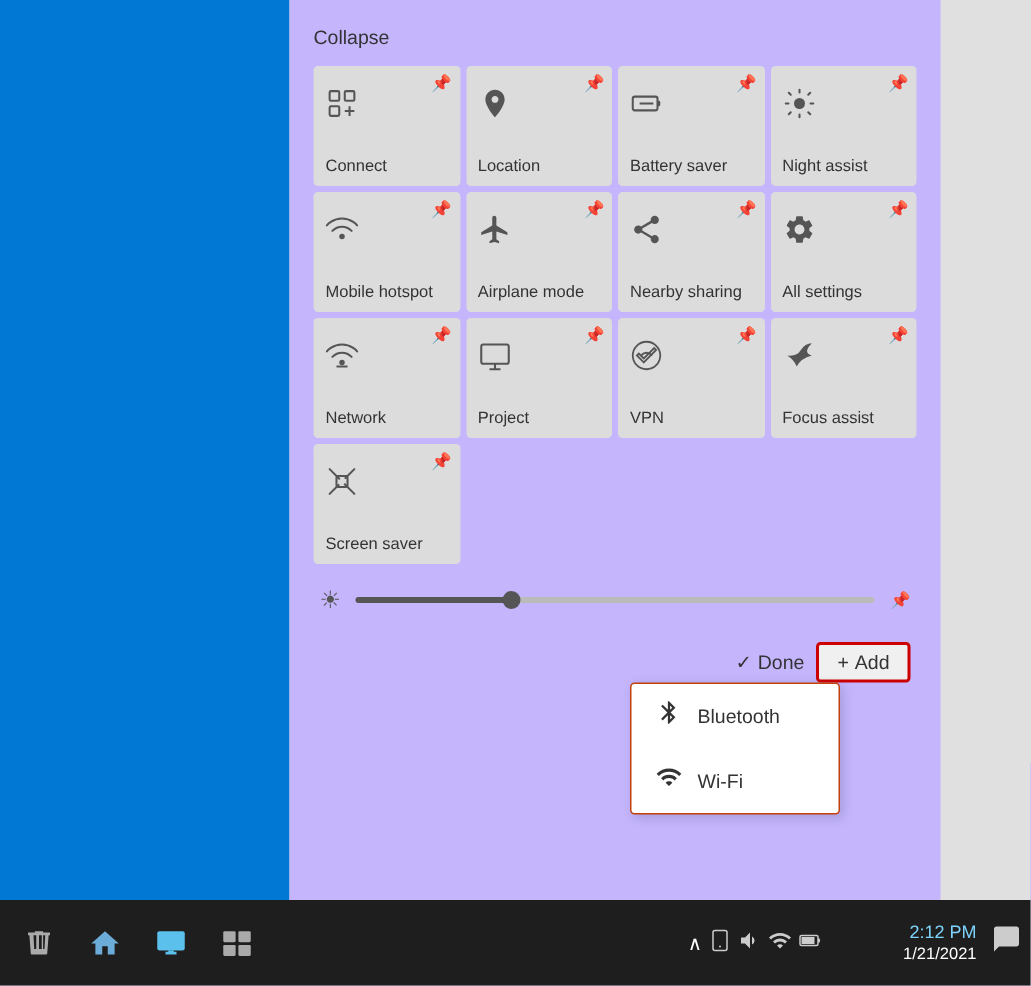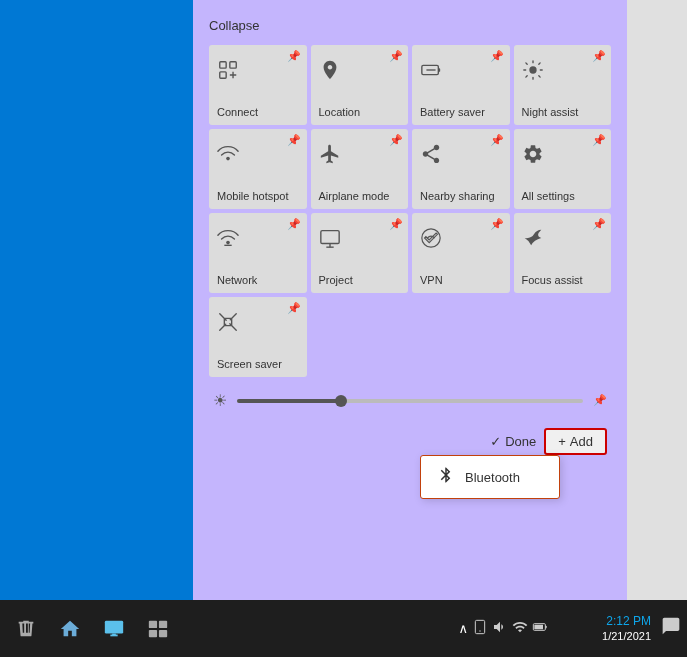--- a/index.html
+++ b/index.html
@@ -214,21 +214,21 @@
       cursor: pointer;
     }
 
     .clock {
       text-align: right;
       cursor: pointer;
     }
 
     .clock-time {
       font-size: 12px;
-      color: #0ea5e9;
+      color: #7dd3fc;
       line-height: 1.3;
     }
 
     .clock-date {
       font-size: 11px;
       color: #fff;
       line-height: 1.3;
       margin-left: 48px;
     }
 
@@ -436,20 +436,28 @@
 </div>
 
 <div class="dropdown-menu">
   <div class="dropdown-item">
     <span class="dropdown-icon">
       <svg width="18" height="18" viewBox="0 0 24 24">
           <path d="M17.71 7.71L12 2h-1v7.59L6.41 5 5 6.41 10.59 12 5 17.59 6.41 19 11 14.41V22h1l5.71-5.71-4.3-4.29 4.3-4.29zM13 5.83l1.88 1.88L13 9.59V5.83zm1.88 10.46L13 18.17v-3.76l1.88 1.88z" fill="#333"></path>
         </svg>
     </span>
     <span>Bluetooth</span>
+  </div>
+  <div class="dropdown-item">
+    <span class="dropdown-icon">
+      <svg width="18" height="18" viewBox="0 0 24 24">
+          <path d="M1 9l2 2c4.97-4.97 13.03-4.97 18 0l2-2C16.93 2.93 7.08 2.93 1 9zm8 8l3 3 3-3c-1.65-1.66-4.34-1.66-6 0zm-4-4l2 2c2.76-2.76 7.24-2.76 10 0l2-2C15.14 9.14 8.87 9.14 5 13z" fill="#333"></path>
+        </svg>
+    </span>
+    <span>Wi-Fi</span>
   </div>
 </div>
 
 <div class="taskbar">
   <div class="taskbar-left">
     <div class="taskbar-icon" title="Recycle Bin">
       <svg width="22" height="22" viewBox="0 0 24 24" fill="#aaa">
           <path d="M15 4V3H9v1H4v2h1l1 13c0 .55.45 1 1 1h10c.55 0 1-.45 1-1l1-13h1V4h-5zm-5 12H8.5l-.5-10H10v10zm4 0h-2V6h2v10zm2.5 0H15V6h1.5l-.5 10z"></path>
         </svg>
     </div>

